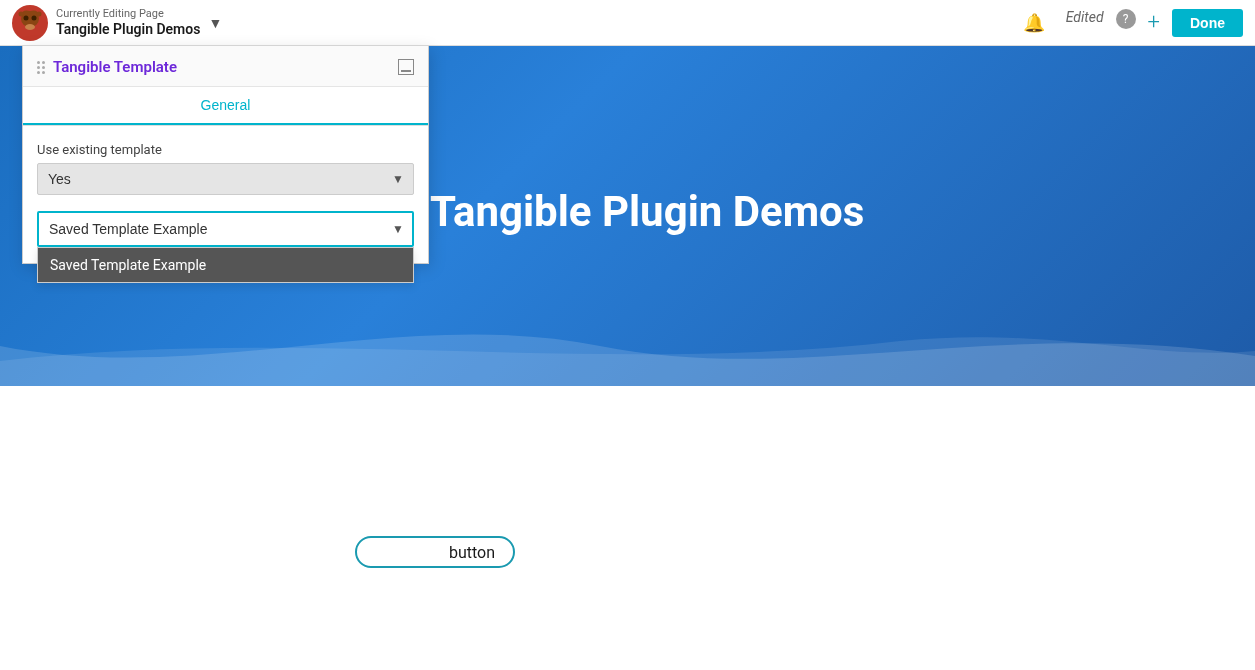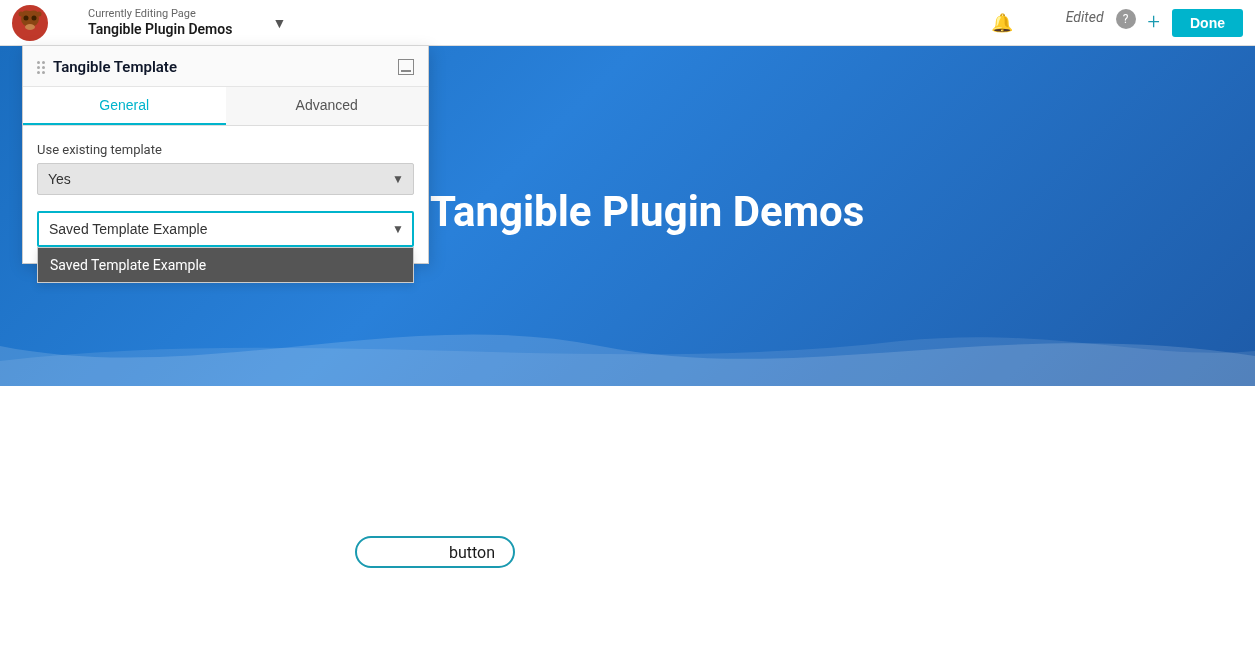--- a/index.html
+++ b/index.html
@@ -8,21 +8,20 @@
     
     .topbar {
       display: flex;
       align-items: center;
       background: #fff;
       height: 46px;
       padding: 0 12px;
       border-bottom: 1px solid #ddd;
       position: relative;
       z-index: 100;
-      gap: 32px;
     }
     .topbar-logo {
       width: 36px;
       height: 36px;
       margin-right: 8px;
       flex-shrink: 0;
     }
     .topbar-title-group {
       display: flex;
       flex-direction: column;
@@ -198,21 +197,21 @@
     .panel-drag-dots span {
       display: block;
       width: 3px;
       height: 3px;
       background: #aaa;
       border-radius: 50%;
     }
     .panel-title {
       font-size: 15px;
       font-weight: 600;
-      color: #0f172a;
+      color: #6d28d9;
     }
     .panel-minimize {
       width: 16px;
       height: 16px;
       border: 1.5px solid #888;
       background: none;
       cursor: pointer;
       display: flex;
       align-items: flex-end;
       padding-bottom: 2px;
@@ -427,21 +426,20 @@
         <span></span>
           <span></span>
       </div>
       <span class="panel-title">Tangible Template</span>
     </div>
     <button class="panel-minimize" aria-label="Minimize"></button>
   </div>
 
   <div class="panel-tabs">
     <button class="panel-tab active">General</button>
-    <button class="panel-tab">Advanced</button>
   </div>
 
   <div class="panel-body">
     <label class="form-label">Use existing template</label>
     <div class="select-wrapper">
       <select class="form-select">
         <option>Yes</option>
         <option>No</option>
       </select>
       <span class="chevron">▼</span>

